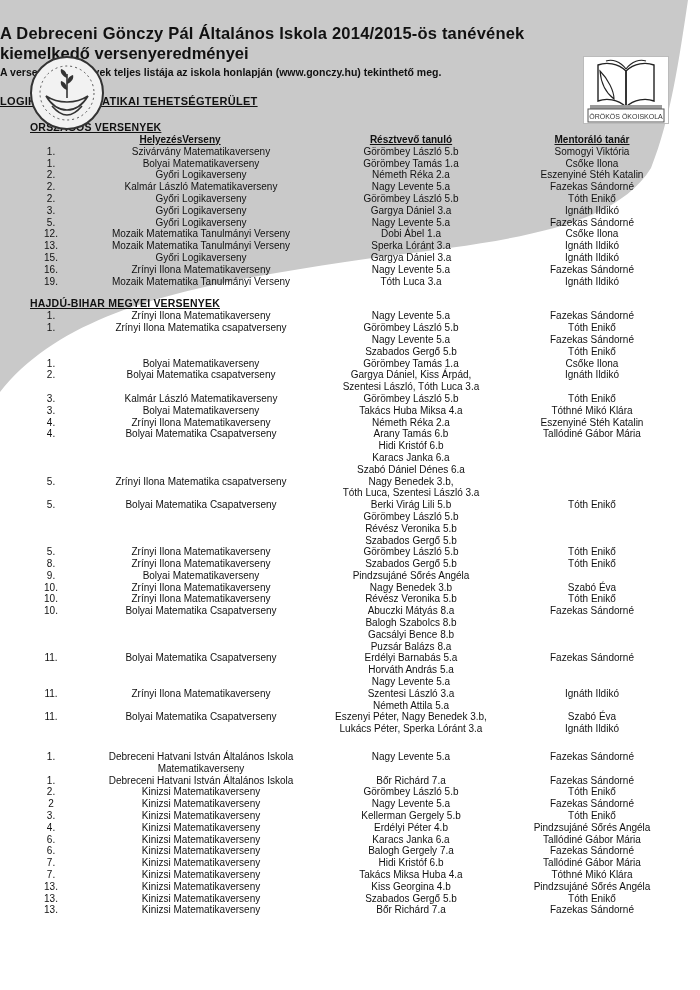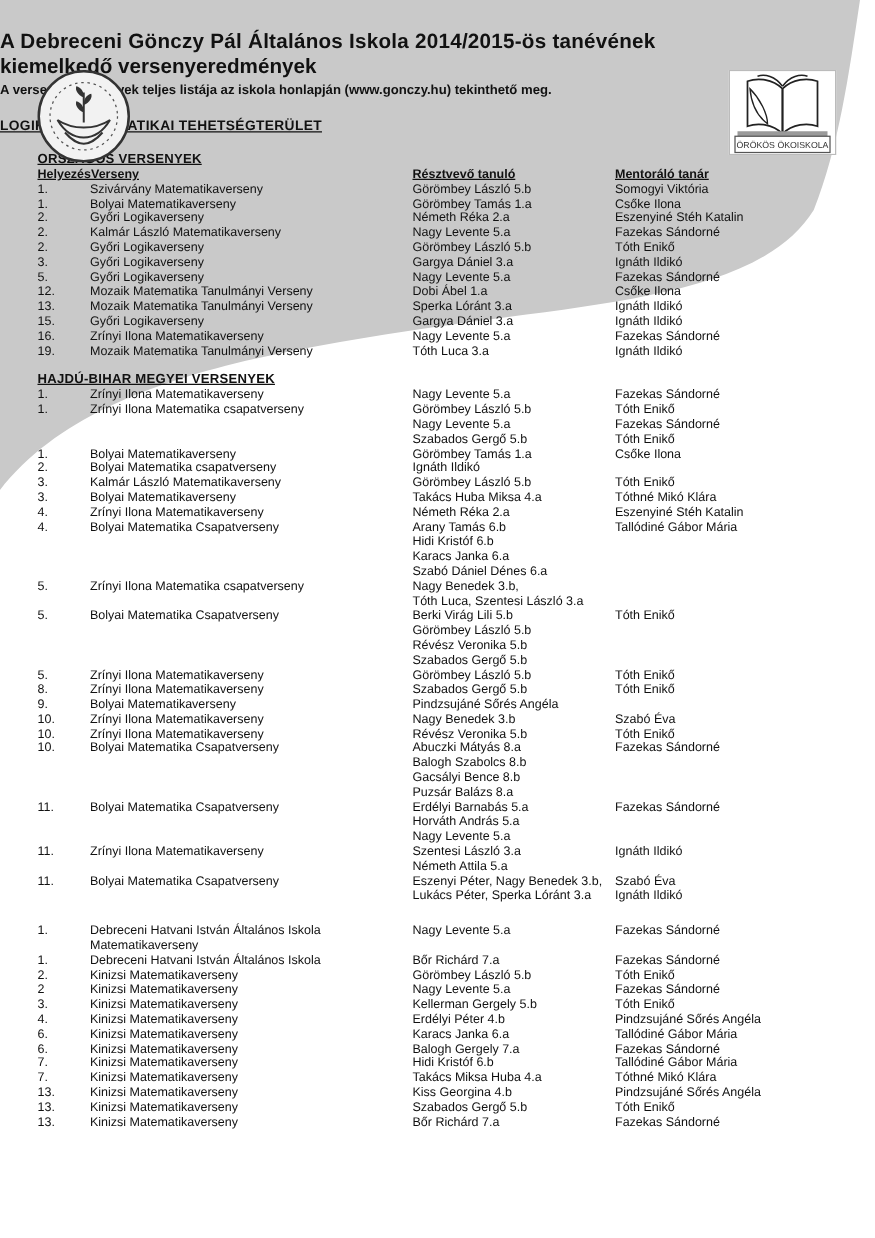--- a/index.html
+++ b/index.html
@@ -21,21 +21,21 @@
   
   .logo-left{ position:absolute; left:28px; top:54px; width:78px; height:78px; }
   .logo-right{ position:absolute; left:583px; top:56px; width:84px; height:66px; background:#fff; border:1px solid #bbb; }
 
   
   .table-wrap{ padding:14px 8px 0 30px; }
   .section{ margin-top:0; }
   .section + .section{ margin-top:10px; }
   .section.mt-lg{ margin-top:16px; }
   .section-title{ font-size:10.5px; font-weight:bold; text-decoration:underline; line-height:13px; letter-spacing:.2px; }
-  .row{ display:grid; grid-template-columns:42px 258px 162px auto; line-height:11.8px; font-size:10px; }
+  .row{ display:grid; grid-template-columns:42px 258px 162px auto; line-height:11.8px; font-size:10px;text-align:center; }
   .row.head{ font-weight:bold; }
   .row.head .cell{ text-decoration:underline; }
   .row.head .span2{ grid-column:1 / span 2; }
   .cell{ white-space:nowrap; }
   .ln{ line-height:11.8px; }
 </style>
 </head>
 <body>
 
 <svg class="bg" width="700" height="990" viewBox="0 0 700 990" xmlns="http://www.w3.org/2000/svg">
@@ -63,21 +63,21 @@
     <path d="M42 12 C36 4 28 2 22 4" fill="none" stroke="#222" stroke-width="1.2"></path>
     <path d="M42 12 C48 4 56 2 62 4" fill="none" stroke="#222" stroke-width="1.2"></path>
     <path d="M16 14 C24 22 30 34 30 42 C22 36 17 26 16 14 Z" fill="none" stroke="#222" stroke-width="1.1"></path>
     <rect x="6" y="48" width="72" height="4" fill="#9a9a9a"></rect>
     <rect x="4" y="52" width="76" height="13" fill="#fff" stroke="#555" stroke-width="1"></rect>
     <text x="42" y="61.5" text-anchor="middle" font-family="Liberation Sans, sans-serif" font-size="7" fill="#333">ÖRÖKÖS ÖKOISKOLA</text>
   </svg>
 
   <div class="titles">
     <div class="title-l1">A Debreceni Gönczy Pál Általános Iskola 2014/2015-ös tanévének</div>
-    <div class="title-l2">kiemelkedő versenyeredmények</div>
+    <div class="title-l2">kiemelkedő versenyeredményei</div>
     <div class="subtitle">A versenyeredmények teljes listája az iskola honlapján (www.gonczy.hu) tekinthető meg.</div>
     <div class="area-heading">LOGIKAI – MATEMATIKAI TEHETSÉGTERÜLET</div>
   </div>
 
   <div class="table-wrap" id="results">
       <div class="section">
         <div class="section-title">ORSZÁGOS VERSENYEK</div>
         <div class="row head">
           <div class="cell span2">HelyezésVerseny</div>
           <div class="cell">Résztvevő tanuló</div>
@@ -268,20 +268,24 @@
           </div>
           <div class="cell ment">
             <div class="ln">Csőke Ilona</div>
           </div>
         </div>
         <div class="row">
           <div class="cell place">2.</div>
           <div class="cell comp">
             <div class="ln">Bolyai Matematika csapatverseny</div>
           </div>
+          <div class="cell stud">
+            <div class="ln">Gargya Dániel, Kiss Árpád,</div>
+            <div class="ln">Szentesi László, Tóth Luca 3.a</div>
+          </div>
           <div class="cell ment">
             <div class="ln">Ignáth Ildikó</div>
           </div>
         </div>
         <div class="row">
           <div class="cell place">3.</div>
           <div class="cell comp">
             <div class="ln">Kalmár László Matematikaverseny</div>
           </div>
           <div class="cell stud">

